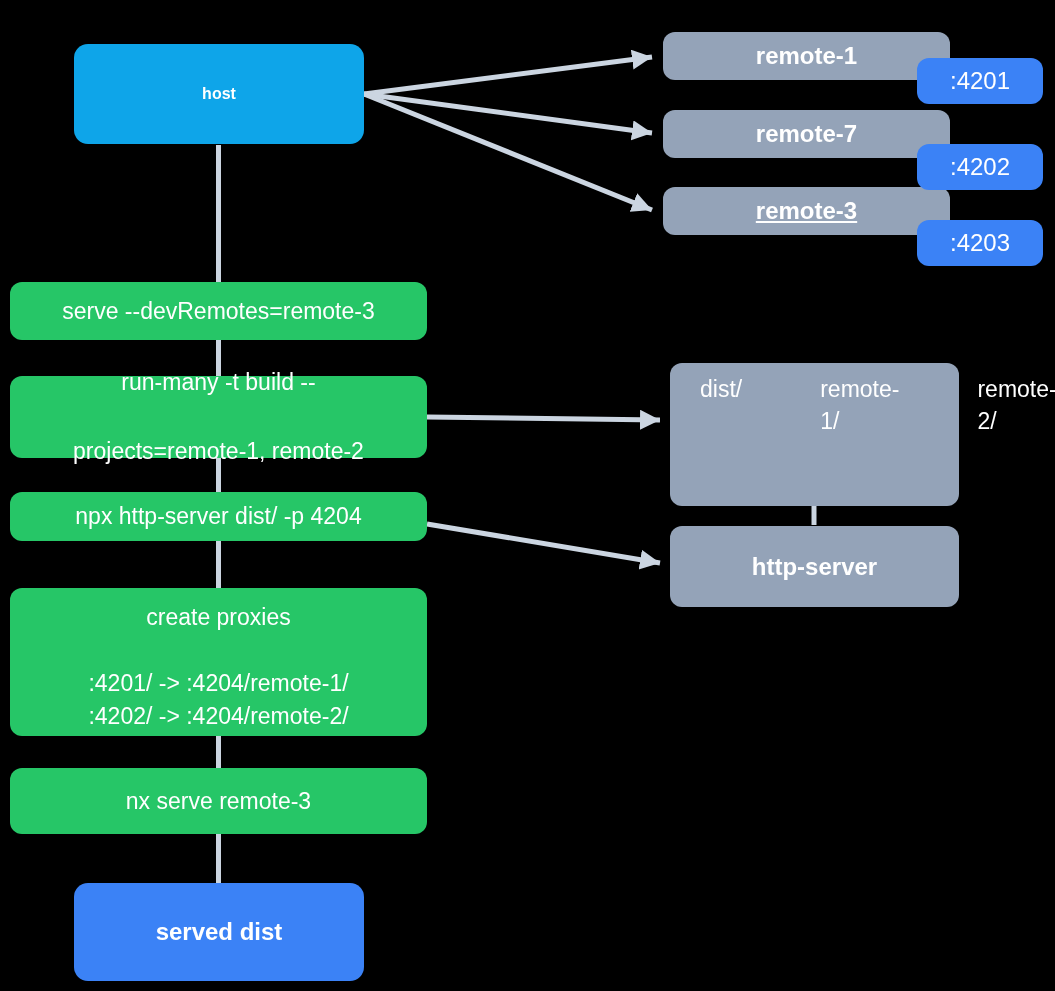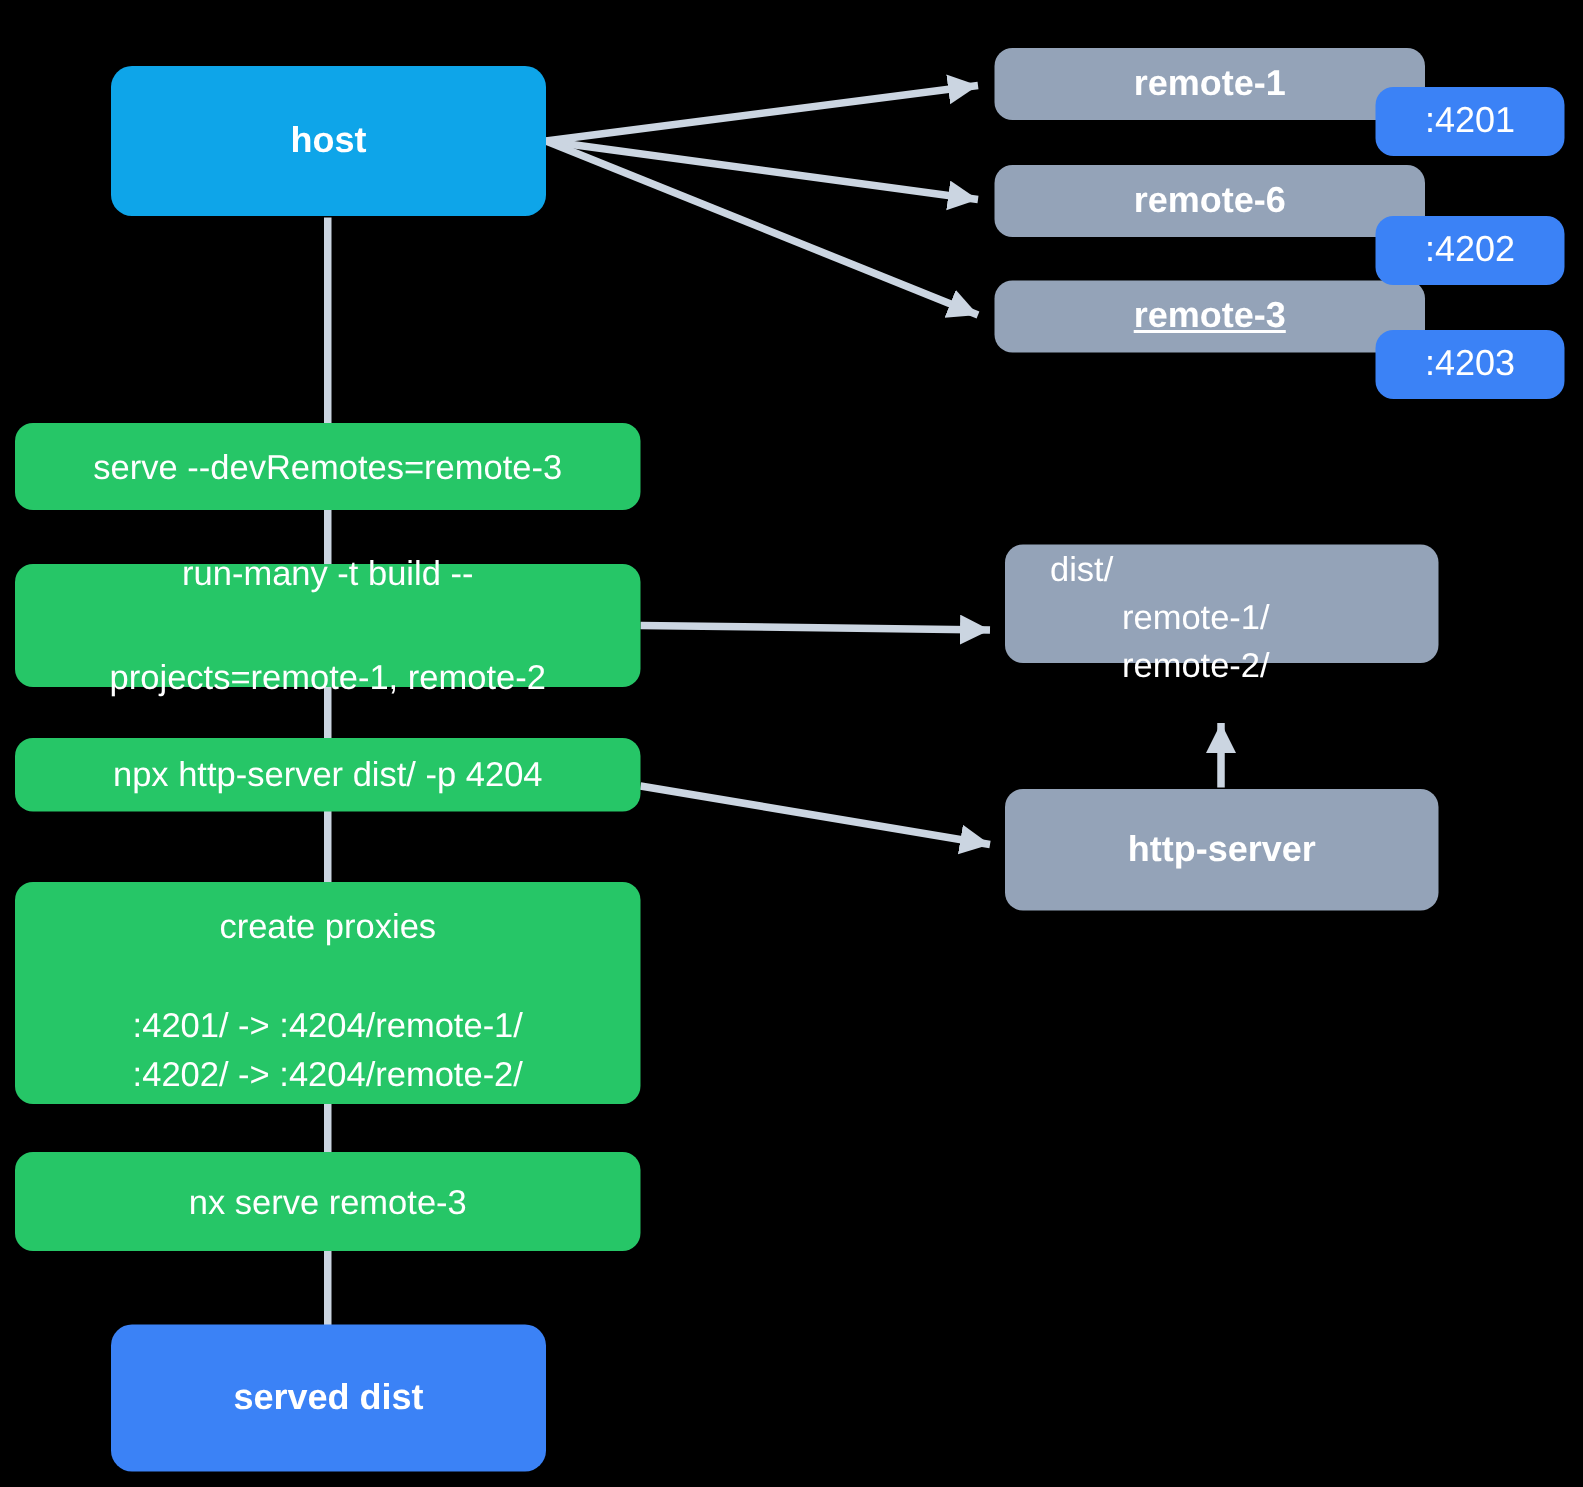--- a/index.html
+++ b/index.html
@@ -27,21 +27,21 @@
   .node{
     position:absolute;
     display:flex;align-items:center;justify-content:center;
     text-align:center;
     box-sizing:border-box;
     z-index:1;
   }
   .host-box{
     left:74px;top:44px;width:290px;height:100px;
     background:var(--host);border-radius:14px;
-    font-size:24px;font-weight:bold;
+    font-size:16px;font-weight:bold;
   }
   .served-box{
     left:74px;top:883px;width:290px;height:98px;
     background:var(--served-host);border-radius:14px;
     font-size:24px;font-weight:bold;
   }
   .step{
     left:10px;width:417px;
     background:var(--step);border-radius:12px;
     font-size:23px;font-weight:400;
@@ -65,25 +65,25 @@
     left:917px;width:126px;height:46px;
     background:var(--port-badge);border-radius:12px;
     font-size:24px;font-weight:400;
     z-index:2;
     margin-top:48px;
   }
   .badge-1{top:10px;}
   .badge-2{top:96px;}
   .badge-3{top:172px;}
   .dist-box{
-    left:670px;top:363px;width:289px;height:79px;
+    left:670px;top:363px;width:289px;height:143px;
     background:var(--remote);border-radius:12px;
-    flex-direction:column;align-items:flex-start;justify-content:flex-start;
+    flex-direction:row;align-items:flex-start;justify-content:flex-start;
     font-size:23px;font-weight:400;line-height:32px;
-    text-align:left;
+    padding-top:10px;text-align:left;
   }
   .dist-line-root{padding-left:30px;}
   .dist-line-indent{padding-left:78px;}
   .http-box{
     left:670px;top:526px;width:289px;height:81px;
     background:var(--remote);border-radius:12px;
     font-size:24px;font-weight:bold;
   }
 </style>
 </head>
@@ -107,21 +107,21 @@
   </svg>
 
   <div class="node host-box">
     <span>host</span>
   </div>
 
   <div class="node remote-box remote-1">
     <span>remote-1</span>
   </div>
   <div class="node remote-box remote-2">
-    <span>remote-6</span>
+    <span>remote-7</span>
   </div>
   <div class="node remote-box remote-3">
     <span>remote-3</span>
   </div>
 
   <div class="node badge badge-1">
     <span>:4201</span>
   </div>
   <div class="node badge badge-2">
     <span>:4202</span>

